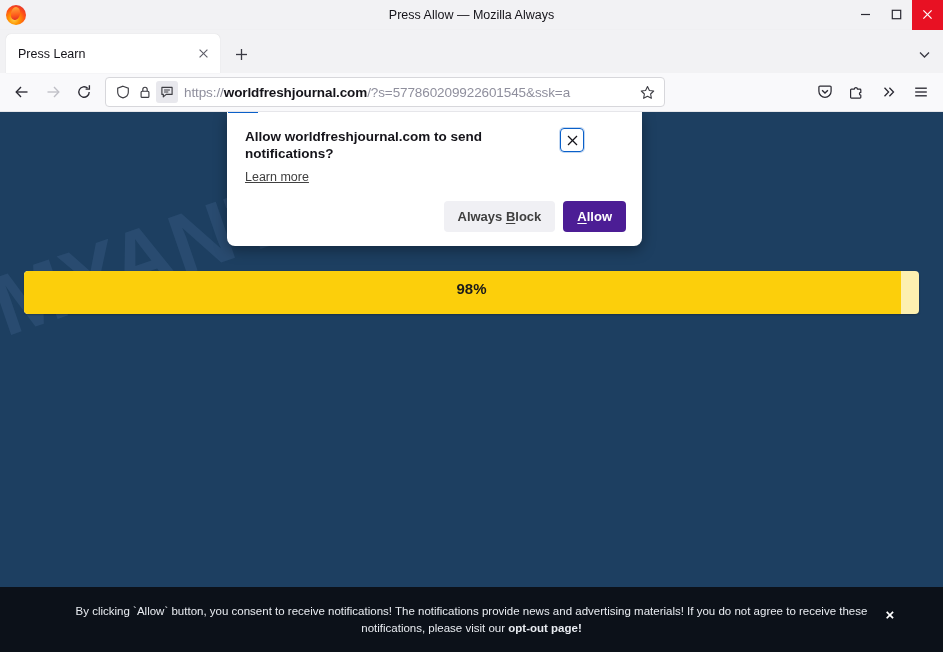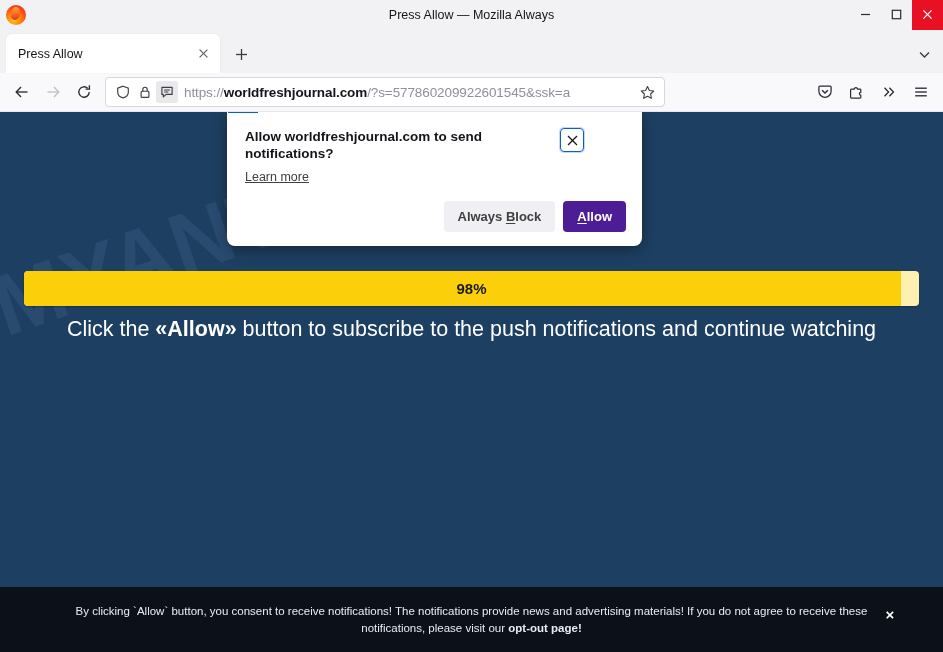--- a/index.html
+++ b/index.html
@@ -239,21 +239,21 @@
     pointer-events: none;
     user-select: none;
     font-family: "Liberation Sans", sans-serif;
   }
 
   .progress-wrap {
     position: absolute;
     left: 24px;
     right: 24px;
     top: 159px;
-    height: 35px;
+    height: 43px;
     background: #fdf0b0;
     border-radius: 4px;
     overflow: hidden;
     box-shadow: 0 1px 2px rgba(0,0,0,.25);
   }
   .progress-fill {
     height: 100%;
     background: #fccf0b;
     border-radius: 4px 0 0 4px;
   }
@@ -413,21 +413,21 @@
         <svg width="11" height="11" viewBox="0 0 11 11">
             <line x1="1.4" y1="1.4" x2="9.6" y2="9.6" stroke="currentColor" stroke-width="1.25"></line>
             <line x1="9.6" y1="1.4" x2="1.4" y2="9.6" stroke="currentColor" stroke-width="1.25"></line>
           </svg>
       </div>
     </div>
   </div>
 
   <div class="tabstrip">
     <div class="tab">
-      <span class="tab-title">Press Allow</span>
+      <span class="tab-title">Press Learn</span>
       <span class="tab-close">
         <svg width="11" height="11" viewBox="0 0 11 11">
             <line x1="1.6" y1="1.6" x2="9.4" y2="9.4" stroke="currentColor" stroke-width="1.1"></line>
             <line x1="9.4" y1="1.6" x2="1.6" y2="9.4" stroke="currentColor" stroke-width="1.1"></line>
           </svg>
       </span>
     </div>
     <div class="newtab">
       <svg width="13" height="13" viewBox="0 0 13 13">
           <line x1="6.5" y1="1" x2="6.5" y2="12" stroke="currentColor" stroke-width="1.3"></line>
@@ -518,23 +518,20 @@
 
   <div class="content" style="background: rgb(29, 63, 97);">
 
     <div class="watermark">MYANTISPYWARE.COM</div>
 
     <div class="progress-wrap" style="background: rgb(253, 240, 176);">
       <div class="progress-fill" id="progress-fill" style="width: 98%; background: rgb(252, 207, 11);"></div>
       <div class="progress-label">98%</div>
     </div>
 
-    <div class="headline">
-      <span>Click the </span><b>«Allow»</b><span> button to subscribe to the push notifications and continue watching</span>
-    </div>
 
     <div class="consent-bar" style="background: rgb(12, 17, 25);">
       <div class="consent-text"><span>By clicking `Allow` button, you consent to receive notifications! The notifications provide news and advertising materials! If you do not agree to receive these notifications, please visit our </span><b>opt-out page!</b></div>
       <div class="consent-close">×</div>
     </div>
 
     <div class="dh-anchor"></div>
     <div class="doorhanger">
       <div class="dh-head">
         <div class="dh-title">Allow worldfreshjournal.com to send notifications?</div>

